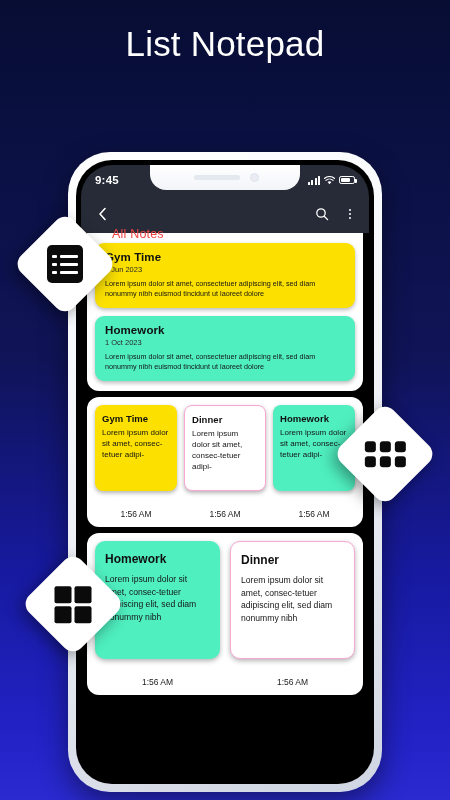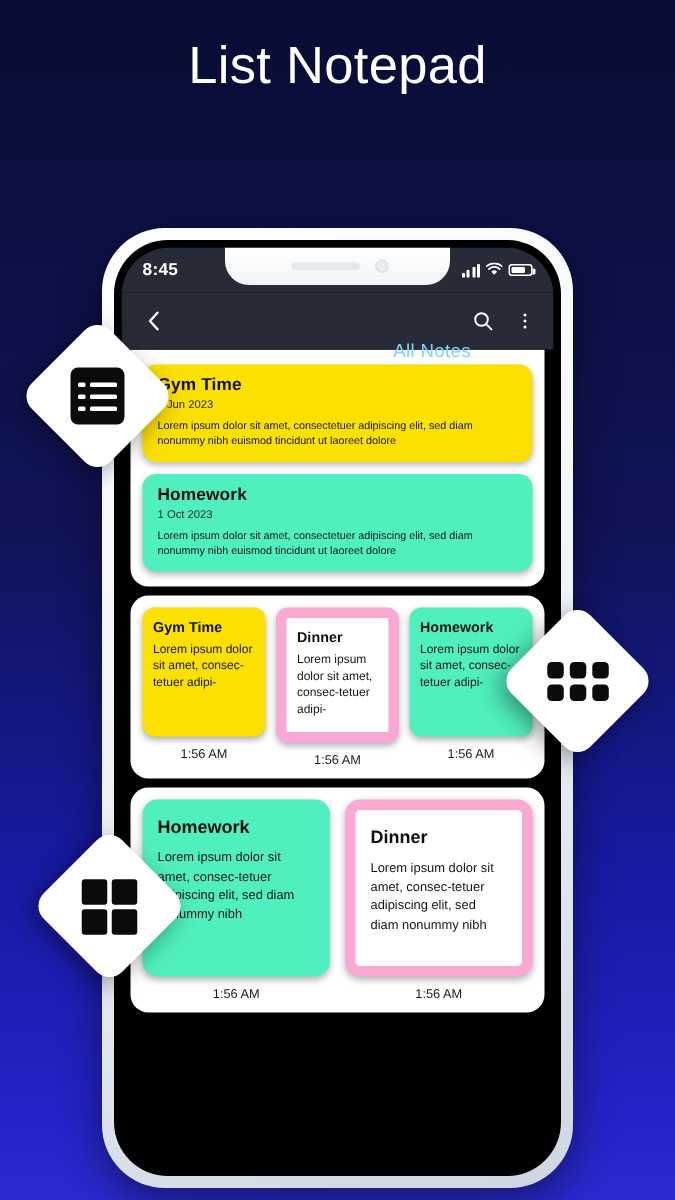--- a/index.html
+++ b/index.html
@@ -174,23 +174,23 @@
     z-index: 19;
     padding: 0 11px;
   }
   .appbar-back {
     width: 20px; height: 20px;
     display:flex; align-items:center; justify-content:center;
     color: #fff;
   }
   .appbar-title {
     flex: 1;
-    text-align: right;
+    text-align: left;
     font-size: 12.5px;
-    color: #7dd3fc;
+    color: #ef4444;
     letter-spacing: 0.2px;
     margin-top: 39px;
   }
   .appbar-actions { display:flex; align-items:center; gap: 12px; }
   .appbar-icon { width:16px; height:16px; display:flex; align-items:center; justify-content:center; }
   .dots { display:flex; flex-direction:column; gap:2.2px; align-items:center; }
   .dots i { width:2.2px; height:2.2px; background:#fff; border-radius:50%; display:block; }
 
   
   .app-body {
@@ -259,21 +259,21 @@
   }
   .g3-body {
     font-size: 8px;
     line-height: 11px;
     color: #151515;
   }
   .g3-time, .g2-time {
     text-align: center;
     font-size: 8.5px;
     color: #1a1a1a;
-    margin-top: 6px;
+    margin-top: 18px;
   }
 
   
   .grid2 {
     display: grid;
     grid-template-columns: repeat(2, 1fr);
     gap: 10px;
   }
   .g2-cell { display:flex; flex-direction:column; }
   .g2-card {
@@ -287,21 +287,21 @@
     font-weight: 700;
     color: #101010;
     margin-bottom: 7px;
   }
   .g2-body {
     font-size: 8.6px;
     line-height: 12.5px;
     color: #151515;
   }
 
-  .card-white { background:#ffffff; border:7px solid #f9a8d4; }
+  .card-white { background:#ffffff; border:1px solid #f9a8d4; }
 
   
   .badge {
     position: absolute;
     width: 74px;
     height: 74px;
     background: #ffffff;
     border-radius: 12px;
     transform: rotate(45deg);
     box-shadow: 0 6px 16px rgba(0,0,0,0.4);
@@ -358,21 +358,21 @@
 
   <div class="headline">
     <div class="headline-1">List Notepad</div>
   </div>
 
   <div class="phone">
     <div class="phone-inner">
       <div class="phone-screen">
 
         <div class="statusbar">
-          <div class="status-time">8:45</div>
+          <div class="status-time">9:45</div>
           <div class="status-icons">
             <span class="signal">
                 <i></i>
                 <i></i>
                 <i></i>
                 <i></i>
               </span>
             <span>
               <svg width="11" height="9" viewBox="0 0 11 9">
                 <path d="M5.5 8.2 L3.6 6.1 a2.7 2.7 0 0 1 3.8 0 Z" fill="#fff"></path>

